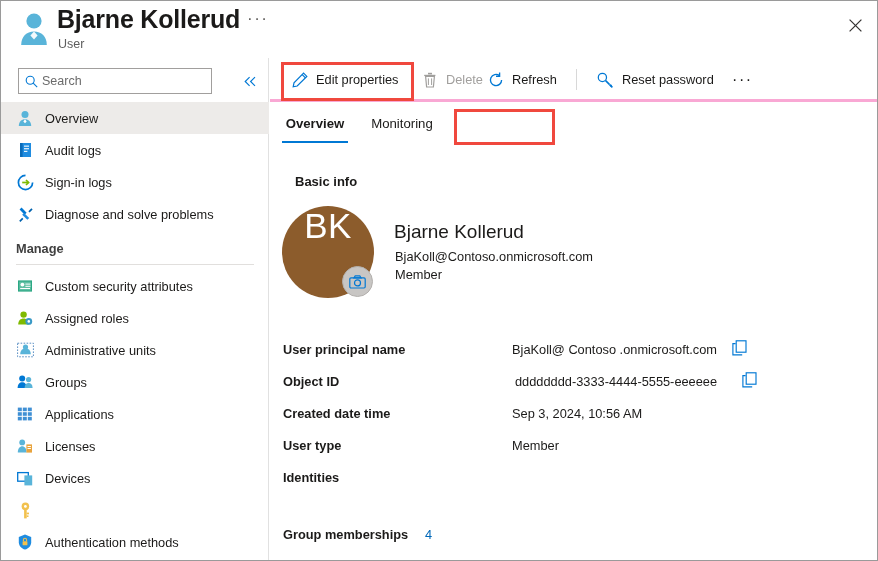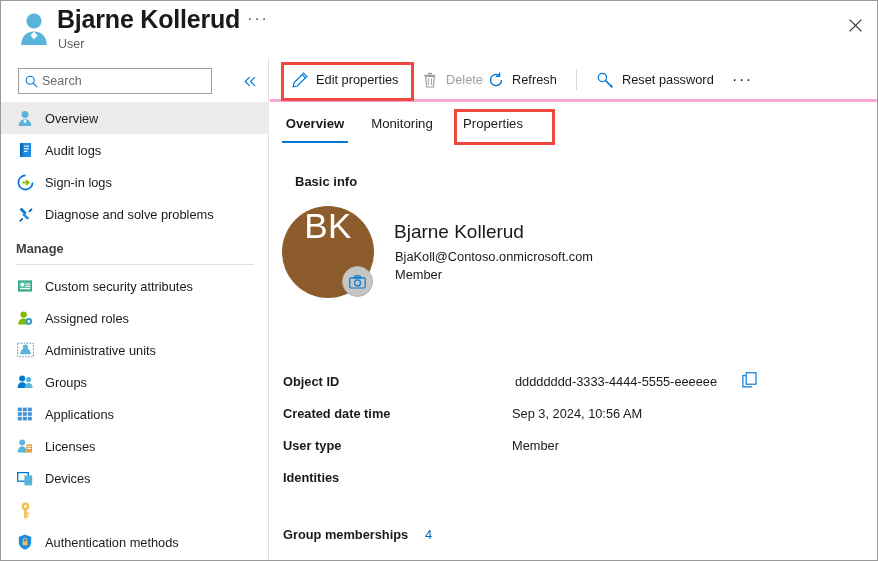--- a/index.html
+++ b/index.html
@@ -467,23 +467,20 @@
   <div id="tab-bar">
     <div class="tab active" style="left:10px; width:70px">
       <span>Overview</span>
     </div>
     <div class="tab-underline" style="left:12px; top:39px; width:66px"></div>
 
     <div class="tab" style="left:92px; width:80px">
       <span>Monitoring</span>
     </div>
 
-    <div class="tab" style="left:187px; width:72px">
-      <span>Properties</span>
-    </div>
   </div>
 
   <div id="content">
 
     <div id="basic-info-title">Basic info</div>
 
     <div id="avatar-wrap">
       <div id="avatar">
         <span id="avatar-initials">BK</span>
       </div>
@@ -493,20 +490,30 @@
           <path d="M5 2.8 L6.2 0.9 H10.8 L12 2.8 Z" fill="none" stroke="#0078d4" stroke-width="1.2"></path>
           <circle cx="8.5" cy="7.9" r="3" fill="none" stroke="#0078d4" stroke-width="1.2"></circle>
         </svg>
       </div>
     </div>
 
     <div id="identity-name">Bjarne Kollerud</div>
     <div id="identity-upn">BjaKoll@Contoso.onmicrosoft.com</div>
     <div id="identity-type">Member</div>
 
+    <div class="prop-row" style="top:196px">
+      <span class="prop-label">User principal name</span>
+      <span class="prop-value">BjaKoll@ Contoso .onmicrosoft.com</span>
+      <span class="copy-icon" style="left:462px">
+        <svg width="15" height="16" viewBox="0 0 15 16">
+          <rect x="4.2" y="0.8" width="9.8" height="11.4" fill="none" stroke="#0078d4" stroke-width="1.15"></rect>
+          <path d="M10.2 14.8 H0.9 V3.6 H3.6" fill="none" stroke="#0078d4" stroke-width="1.15"></path>
+        </svg>
+      </span>
+    </div>
 
     <div class="prop-row" style="top:228px">
       <span class="prop-label">Object ID</span>
       <span class="prop-value" style="left:245px">dddddddd-3333-4444-5555-eeeeee</span>
       <span class="copy-icon" style="left:472px">
         <svg width="15" height="16" viewBox="0 0 15 16">
           <rect x="4.2" y="0.8" width="9.8" height="11.4" fill="none" stroke="#0078d4" stroke-width="1.15"></rect>
           <path d="M10.2 14.8 H0.9 V3.6 H3.6" fill="none" stroke="#0078d4" stroke-width="1.15"></path>
         </svg>
       </span>

